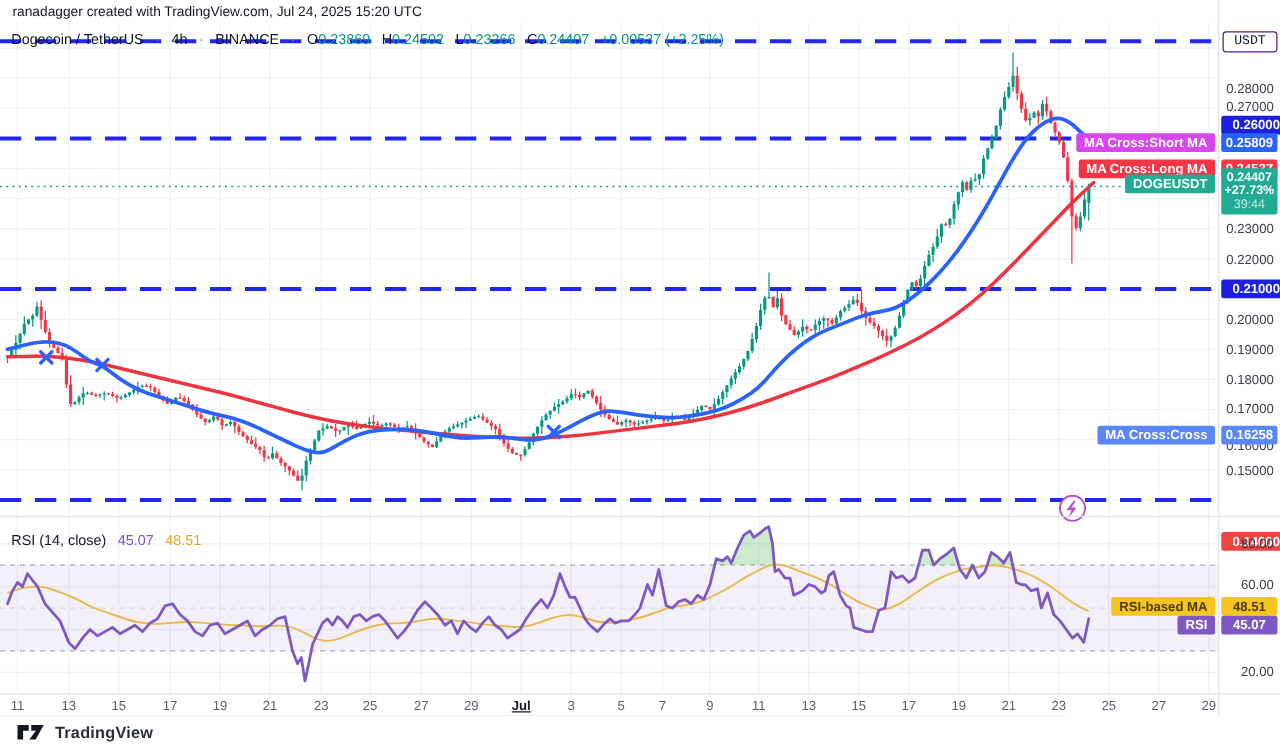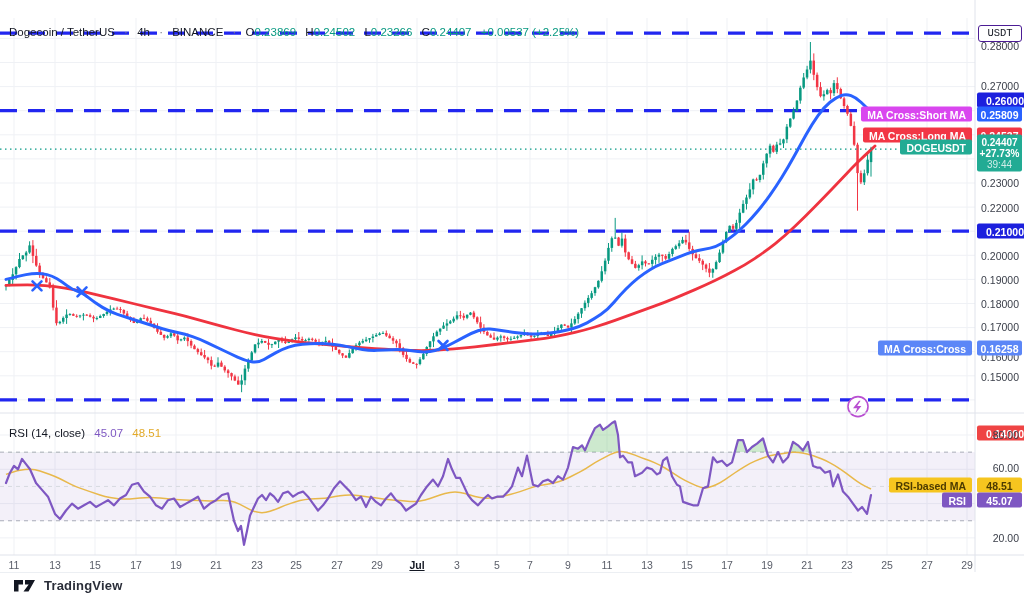--- a/index.html
+++ b/index.html
@@ -639,20 +639,21 @@
       <circle cx="858" cy="406.6" r="10" fill="#fff" stroke="#b94fd1" stroke-width="1.6"></circle>
 <path d="M859 400.648 l-6 7.5 h4.2 l-2.4 6 l6.6 -8.2 h-4.2 l3.4 -5.3 z" fill="#b94fd1"></path>
       <path d="M6 452.15 L6 483 L10 472.7 L14 465.9 L18 469.3 L22 459 L26 464.2 L30 469.3 L36 483 L42 489.9 L48 496.7 L55 513.9 L60 519 L66 510.5 L72 503.6 L78 508.7 L84 505.3 L90 501.9 L96 507 L102 503.6 L108 500.2 L114 505.3 L120 498.5 L126 495 L132 484.7 L138 483 L144 491.6 L150 496.7 L156 505.3 L162 508.7 L168 500.2 L174 498.5 L180 507 L186 503.6 L192 500.2 L198 496.7 L204 508.7 L210 503.6 L216 500.2 L222 495 L228 493.3 L234 520.8 L238 531 L241 525.9 L244 544.8 L247 531 L250 515.6 L254 507 L258 498.5 L262 495 L266 500.2 L270 493.3 L274 496.7 L278 501.9 L283 493.3 L288 491.6 L293 496.7 L298 493.3 L303 491.6 L308 496.7 L313 503.6 L318 510.5 L323 505.3 L328 498.5 L334 488.2 L340 481.3 L345 486.4 L350 491.6 L356 500.2 L361 496.7 L366 507 L371 496.7 L376 501.9 L381 505.3 L386 498.5 L391 493.3 L396 500.2 L401 503.6 L406 510.5 L411 507 L416 503.6 L421 495 L427 486.4 L433 479.6 L438 486.4 L443 476.2 L448 459 L452 469.3 L456 477.9 L460 477.9 L464 486.4 L468 495 L472 500.2 L478 505.3 L484 498.5 L488 495 L492 498.5 L497 496.7 L503 496.7 L508 491.6 L512 486.4 L518 467.6 L522 476.2 L527 455.6 L533 484.7 L538 486.4 L543 481.3 L548 479.6 L553 483 L558 476.2 L563 479.6 L568 467.6 L573 447 L578 448.7 L582 445.3 L585 450.4 L590 438.4 L595 428.1 L600 424.7 L603 429.9 L608 426.4 L612 423 L615 421.3 L618 435 L620 457.3 L623 455.6 L628 462.4 L632 462.4 L635 476.2 L642 472.7 L647 467.6 L652 469.3 L657 474.4 L660 472.7 L663 460.7 L667 457.3 L672 476.2 L677 484.7 L680 486.4 L683 501.9 L688 503.6 L693 505.3 L698 505.3 L703 488.2 L708 486.4 L713 457.3 L717 462.4 L722 460.7 L727 465.9 L732 462.4 L738 440.1 L743 440.1 L747 452.1 L752 447 L757 443.6 L763 438.4 L768 455.6 L773 462.4 L778 452.1 L783 462.4 L788 457.3 L793 441.9 L798 445.3 L803 450.4 L808 441.9 L813 465.9 L817 467.6 L820 467.6 L825 472.7 L830 471 L833 486.4 L838 474.4 L843 491.6 L848 496.7 L853 503.6 L858 510.5 L862 507 L867 513.9 L871 495 L871 452.15 Z" fill="rgba(76,175,80,0.28)" clip-path="url(#cpOB)"></path>
       <path d="M6 474.4 Q15 471 20 470.15 Q25 469.3 30 469.3 Q35 469.3 40 471 Q45 472.7 50 474.45 Q55 476.2 60 478.75 Q65 481.3 70 483.85 Q75 486.4 80 488.15 Q85 489.9 90 491.6 Q95 493.3 100 495 Q105 496.7 110 497.6 Q115 498.5 120 498.9 Q125 499.3 130 498.9 Q135 498.5 140 498.05 Q145 497.6 150 497.6 Q155 497.6 160 498.05 Q165 498.5 170 498.9 Q175 499.3 180 499.75 Q185 500.2 190 500.2 Q195 500.2 200 500.6 Q205 501 210 501 Q215 501 220 500.6 Q225 500.2 230 501.04999999999995 Q235 501.9 240 504.45 Q245 507 250 509.6 Q255 512.2 260 512.6 Q265 513 270 511.3 Q275 509.6 280 507.45000000000005 Q285 505.3 290 503.6 Q295 501.9 300 500.6 Q305 499.3 310 498.9 Q315 498.5 320 498.5 Q325 498.5 330 497.6 Q335 496.7 340 495.85 Q345 495 350 495 Q355 495 360 495.85 Q365 496.7 370 497.15 Q375 497.6 380 498.45000000000005 Q385 499.3 390 499.75 Q395 500.2 400 500.6 Q405 501 410 501.45 Q415 501.9 420 501.04999999999995 Q425 500.2 430 498.45 Q435 496.7 440 495 Q445 493.3 450 492.45000000000005 Q455 491.6 460 492.45000000000005 Q465 493.3 470 495 Q475 496.7 480 497.6 Q485 498.5 490 498.05 Q495 497.6 500 496.75 Q505 495.9 510 494.6 Q515 493.3 520 491.6 Q525 489.9 530 488.15 Q535 486.4 540 485.54999999999995 Q545 484.7 550 483.85 Q555 483 560 481.3 Q565 479.6 570 477 Q575 474.4 580 471.85 Q585 469.3 590 465.85 Q595 462.4 600 459.85 Q605 457.3 610 454.70000000000005 Q615 452.1 618.5 451.70000000000005 Q622 451.3 626 452.15 Q630 453 635 455.15 Q640 457.3 645 459 Q650 460.7 655 462.85 Q660 465 665 468 Q670 471 675 474.45 Q680 477.9 685 480.45 Q690 483 695 485.15 Q700 487.3 703 487.75 Q706 488.2 709 487.29999999999995 Q712 486.4 716 484.7 Q720 483 725 479.6 Q730 476.2 735 472.75 Q740 469.3 745 466.3 Q750 463.3 755 461.15 Q760 459 765 457.3 Q770 455.6 775 454.75 Q780 453.9 785 453.2 Q790 452.5 793 452.3 Q796 452.1 799 452.55 Q802 453 806 453.85 Q810 454.7 814 456 Q818 457.3 822 459 Q826 460.7 830 462.85 Q834 465 838 467.6 Q842 470.2 846 473.2 Q850 476.2 854 479.2 Q858 482.2 861 483.9 Q864 485.6 867.5 487.3 L871 489" fill="none" stroke="#e8b84b" stroke-width="1.5"></path>
       <polyline points="6,483 10,472.7 14,465.9 18,469.3 22,459 26,464.2 30,469.3 36,483 42,489.9 48,496.7 55,513.9 60,519 66,510.5 72,503.6 78,508.7 84,505.3 90,501.9 96,507 102,503.6 108,500.2 114,505.3 120,498.5 126,495 132,484.7 138,483 144,491.6 150,496.7 156,505.3 162,508.7 168,500.2 174,498.5 180,507 186,503.6 192,500.2 198,496.7 204,508.7 210,503.6 216,500.2 222,495 228,493.3 234,520.8 238,531 241,525.9 244,544.8 247,531 250,515.6 254,507 258,498.5 262,495 266,500.2 270,493.3 274,496.7 278,501.9 283,493.3 288,491.6 293,496.7 298,493.3 303,491.6 308,496.7 313,503.6 318,510.5 323,505.3 328,498.5 334,488.2 340,481.3 345,486.4 350,491.6 356,500.2 361,496.7 366,507 371,496.7 376,501.9 381,505.3 386,498.5 391,493.3 396,500.2 401,503.6 406,510.5 411,507 416,503.6 421,495 427,486.4 433,479.6 438,486.4 443,476.2 448,459 452,469.3 456,477.9 460,477.9 464,486.4 468,495 472,500.2 478,505.3 484,498.5 488,495 492,498.5 497,496.7 503,496.7 508,491.6 512,486.4 518,467.6 522,476.2 527,455.6 533,484.7 538,486.4 543,481.3 548,479.6 553,483 558,476.2 563,479.6 568,467.6 573,447 578,448.7 582,445.3 585,450.4 590,438.4 595,428.1 600,424.7 603,429.9 608,426.4 612,423 615,421.3 618,435 620,457.3 623,455.6 628,462.4 632,462.4 635,476.2 642,472.7 647,467.6 652,469.3 657,474.4 660,472.7 663,460.7 667,457.3 672,476.2 677,484.7 680,486.4 683,501.9 688,503.6 693,505.3 698,505.3 703,488.2 708,486.4 713,457.3 717,462.4 722,460.7 727,465.9 732,462.4 738,440.1 743,440.1 747,452.1 752,447 757,443.6 763,438.4 768,455.6 773,462.4 778,452.1 783,462.4 788,457.3 793,441.9 798,445.3 803,450.4 808,441.9 813,465.9 817,467.6 820,467.6 825,472.7 830,471 833,486.4 838,474.4 843,491.6 848,496.7 853,503.6 858,510.5 862,507 867,513.9 871,495" fill="none" stroke="#7e57c2" stroke-width="2.2" stroke-linejoin="round" stroke-linecap="round"></polyline>
       <line x1="0" y1="413" x2="1024" y2="413" stroke="#e0e3eb"></line>
 <line x1="0" y1="555" x2="1024" y2="555" stroke="#e0e3eb"></line>
 <line x1="975" y1="0" x2="975" y2="572" stroke="#e0e3eb"></line>
     </svg>
 
+  <div class="hdr" id="attr">ranadagger created with TradingView.com, Jul 24, 2025 15:20 UTC</div>
 
   <div class="hdr" id="symrow">
     <span>Dogecoin / TetherUS</span>
     <span class="sp gray">·</span>
     <span class="sp">4h</span>
     <span class="sp gray">·</span>
     <span class="sp">BINANCE</span>
     <span class="sp gray">·</span>
     <span class="sp">O</span><span class="teal">0.23869</span>
     <span class="sp">H</span><span class="teal">0.24502</span>
@@ -663,21 +664,21 @@
 
 
   <div class="hdr" id="rsirow">
     <span>RSI (14, close)</span>
     <span class="sp purp">45.07</span>
     <span class="sp gold">48.51</span>
   </div>
 
   <div id="usdt-box">USDT</div>
   <div id="right-scale">
-      <div class="tick" style="top: 46px;">0.28000</div>
+      <div class="tick" style="top: 71px;">0.28000</div>
       <div class="tick" style="top: 86px; margin-left: 19px;">0.27000</div>
       <div class="pbadge" style="top: 100px; background: rgb(28, 32, 221);">0.26000</div>
       <div class="ptag" style="top: 114px; background: #d946ef;">MA Cross:Short MA</div>
       <div class="pval" style="top: 114px; background: rgb(41, 98, 255);">0.25809</div>
       <div class="ptag" style="top: 135px; background: rgb(242, 54, 69);">MA Cross:Long MA</div>
       <div class="pval" style="top: 135px; background: rgb(242, 54, 69);">0.24537</div>
       <div class="ptag" style="top: 147px; background: rgb(34, 171, 148);">DOGEUSDT</div>
       <div class="symbox" style="top: 153px; background: rgb(34, 171, 148);">
         <div>0.24407</div>
         <div>+27.73%</div>

